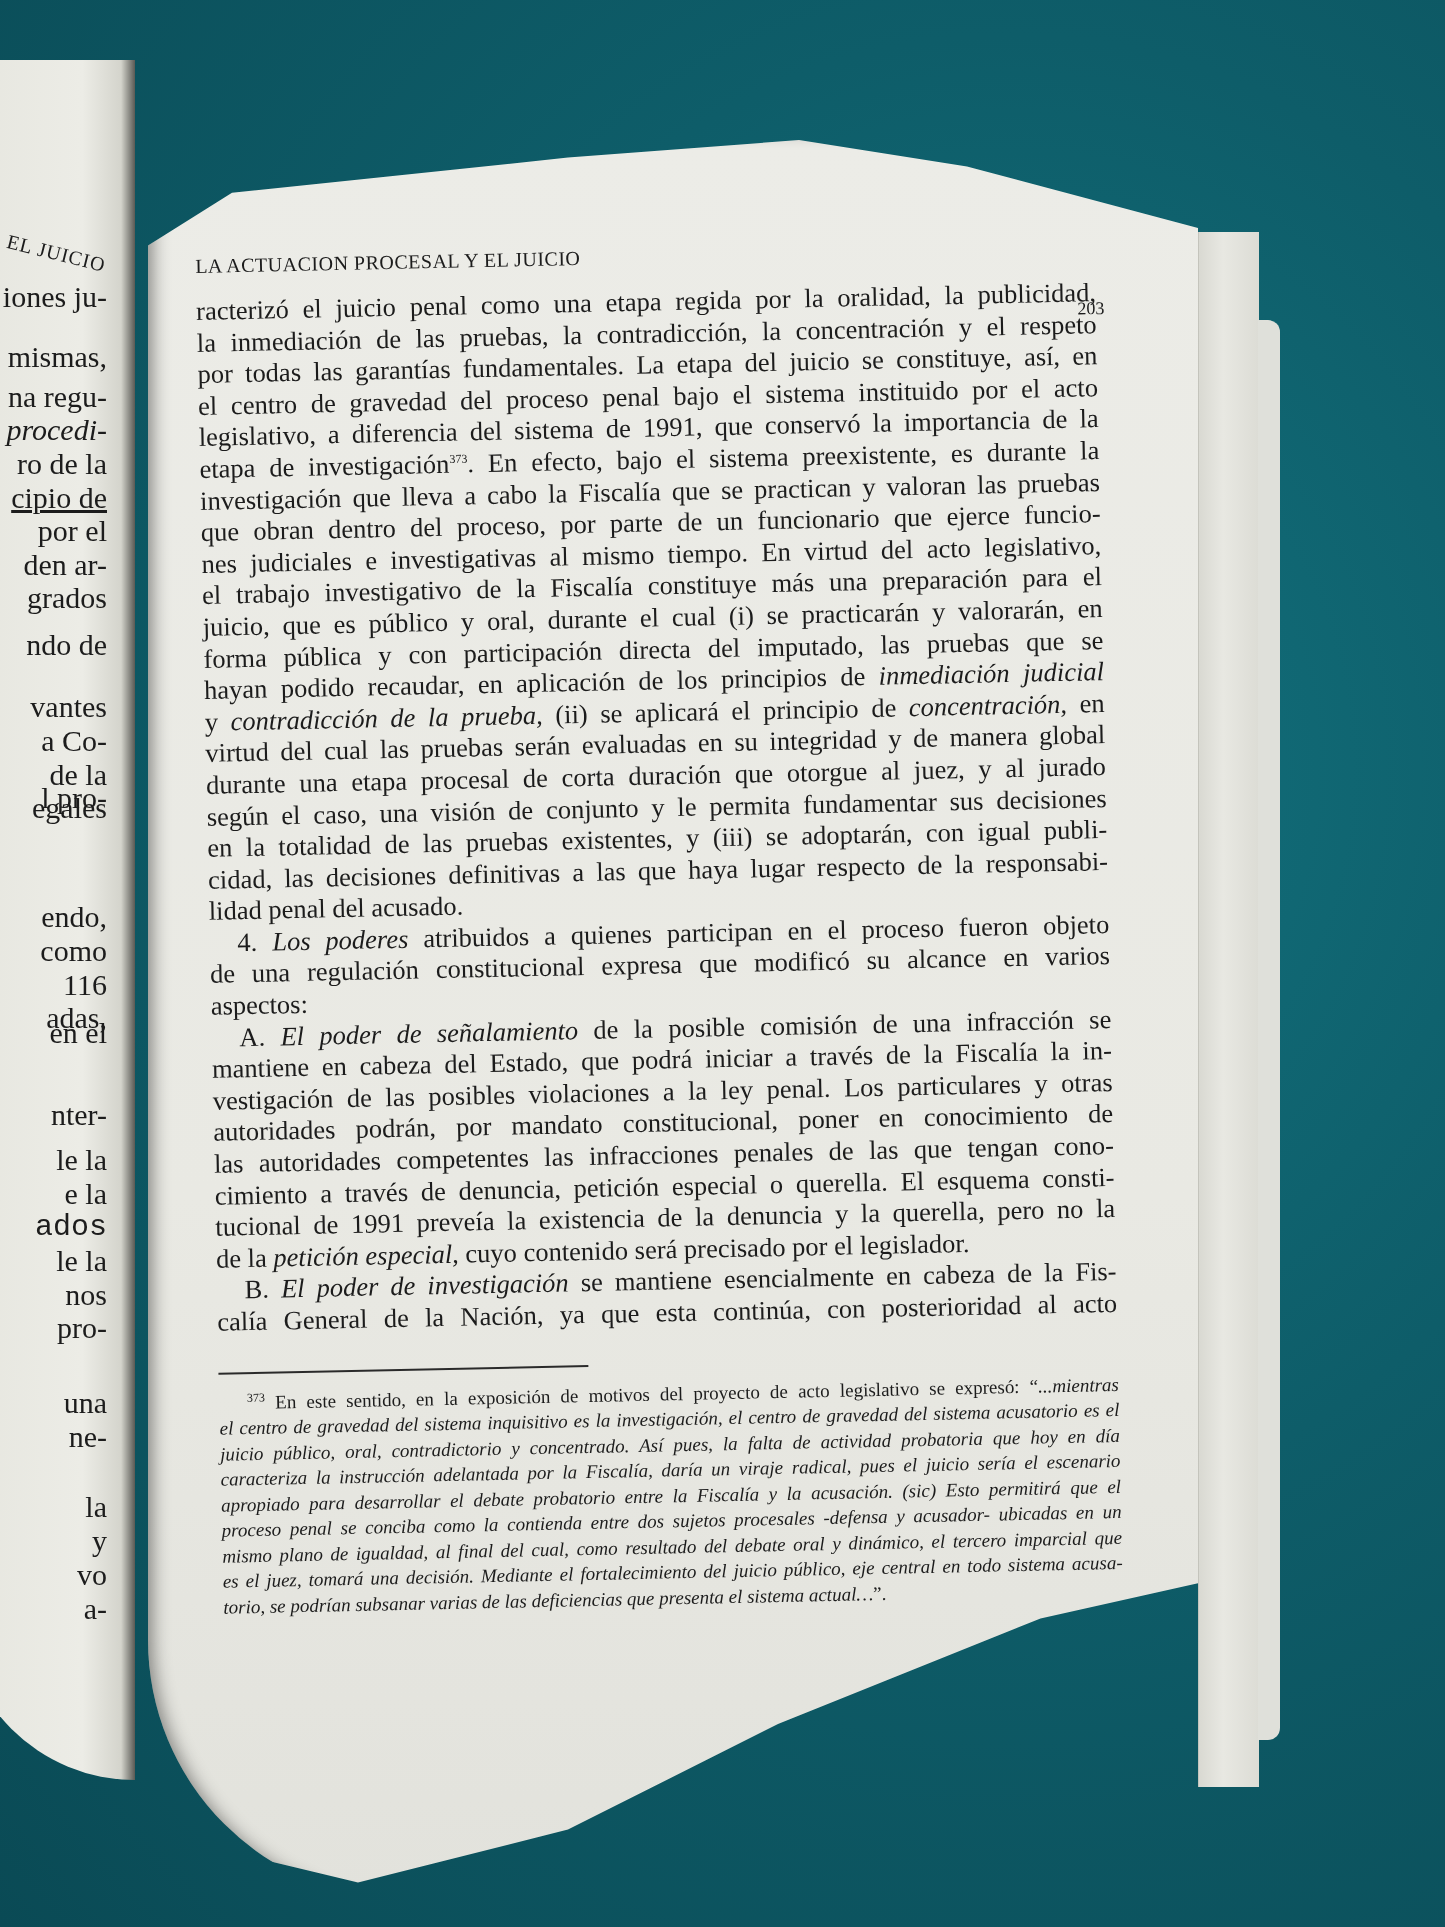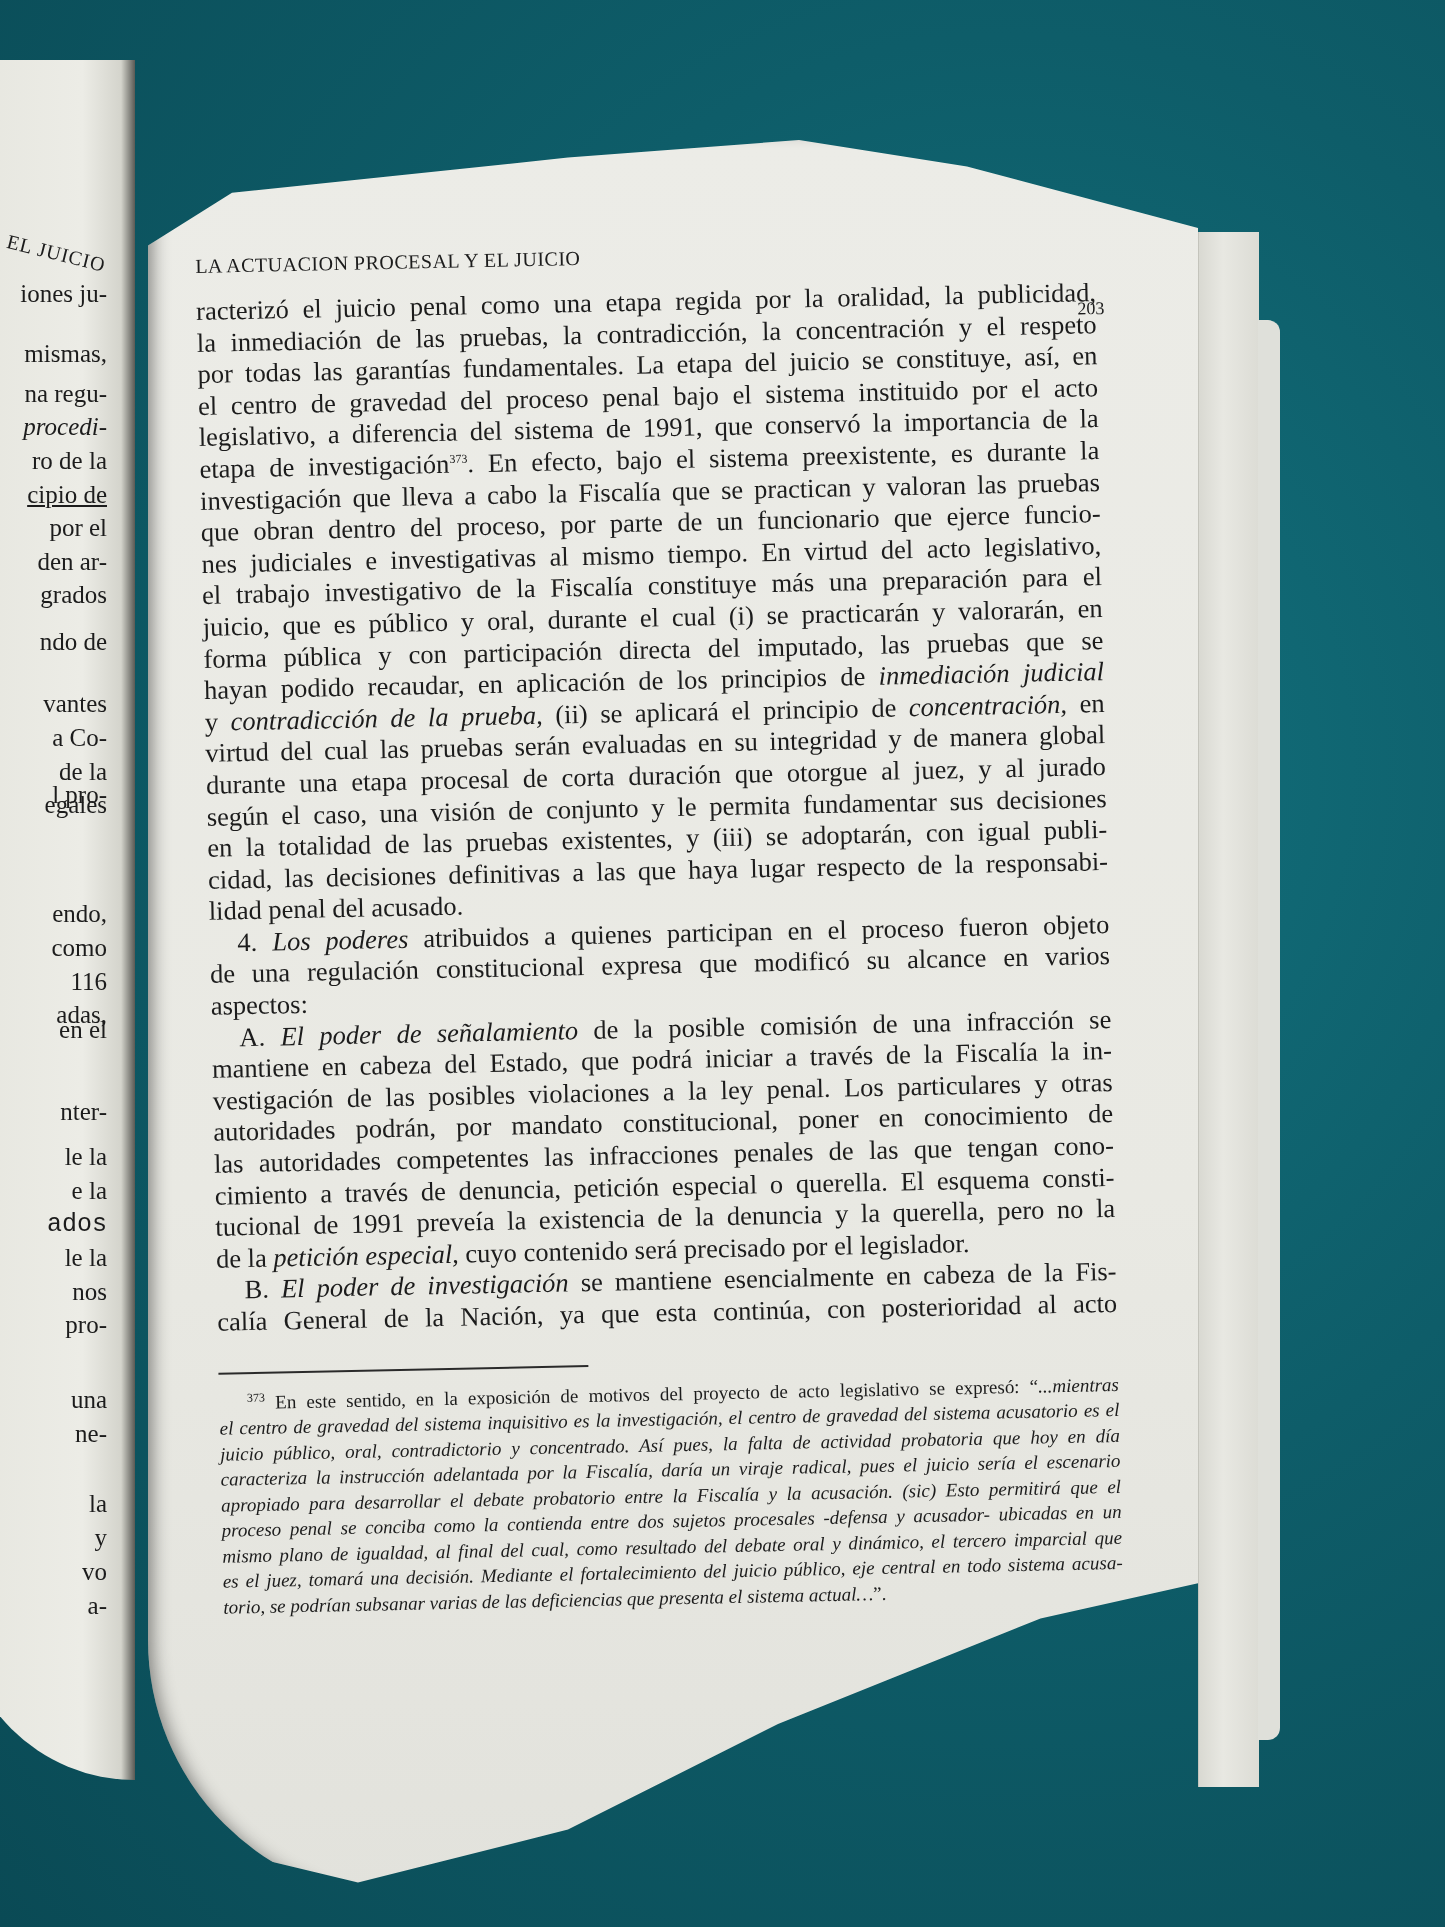--- a/index.html
+++ b/index.html
@@ -15,21 +15,21 @@
     position: absolute; left: -40px; top: 60px; width: 175px; height: 1720px;
     background: linear-gradient(90deg, #e6e6df 0%, #ececE6 70%, #d4d4cc 92%, #5a5a55 100%);
     border-radius: 0 0 0 180px;
     overflow: hidden;
   }
   .left-page .running-head {
     position: absolute; left: 50px; top: 170px; font-size: 20px; letter-spacing: 1px;
     transform: rotate(14deg); transform-origin: left top;
   }
   .left-page .frag {
-    position: absolute; right: 28px; font-size: 25px; text-align: center; white-space: nowrap;
+    position: absolute; right: 28px; font-size: 30px; text-align: center; white-space: nowrap;
   }
   
   .right-page {
     position: absolute; left: 148px; top: 140px; width: 1050px; height: 1760px;
     background: linear-gradient(180deg, #ecece7 0%, #e9e9e3 60%, #e2e2dc 100%);
     border-radius: 60px 0 0 260px;
     box-shadow: inset 14px 0 18px -10px rgba(0,0,0,0.45);
     clip-path: polygon(0 6%, 8% 3%, 40% 1%, 62% 0%, 78% 1.5%, 100% 5%, 100% 82%, 85% 84%, 60% 90%, 40% 96%, 20% 99%, 6% 97%, 0 92%);
   }
   .page-edge {

